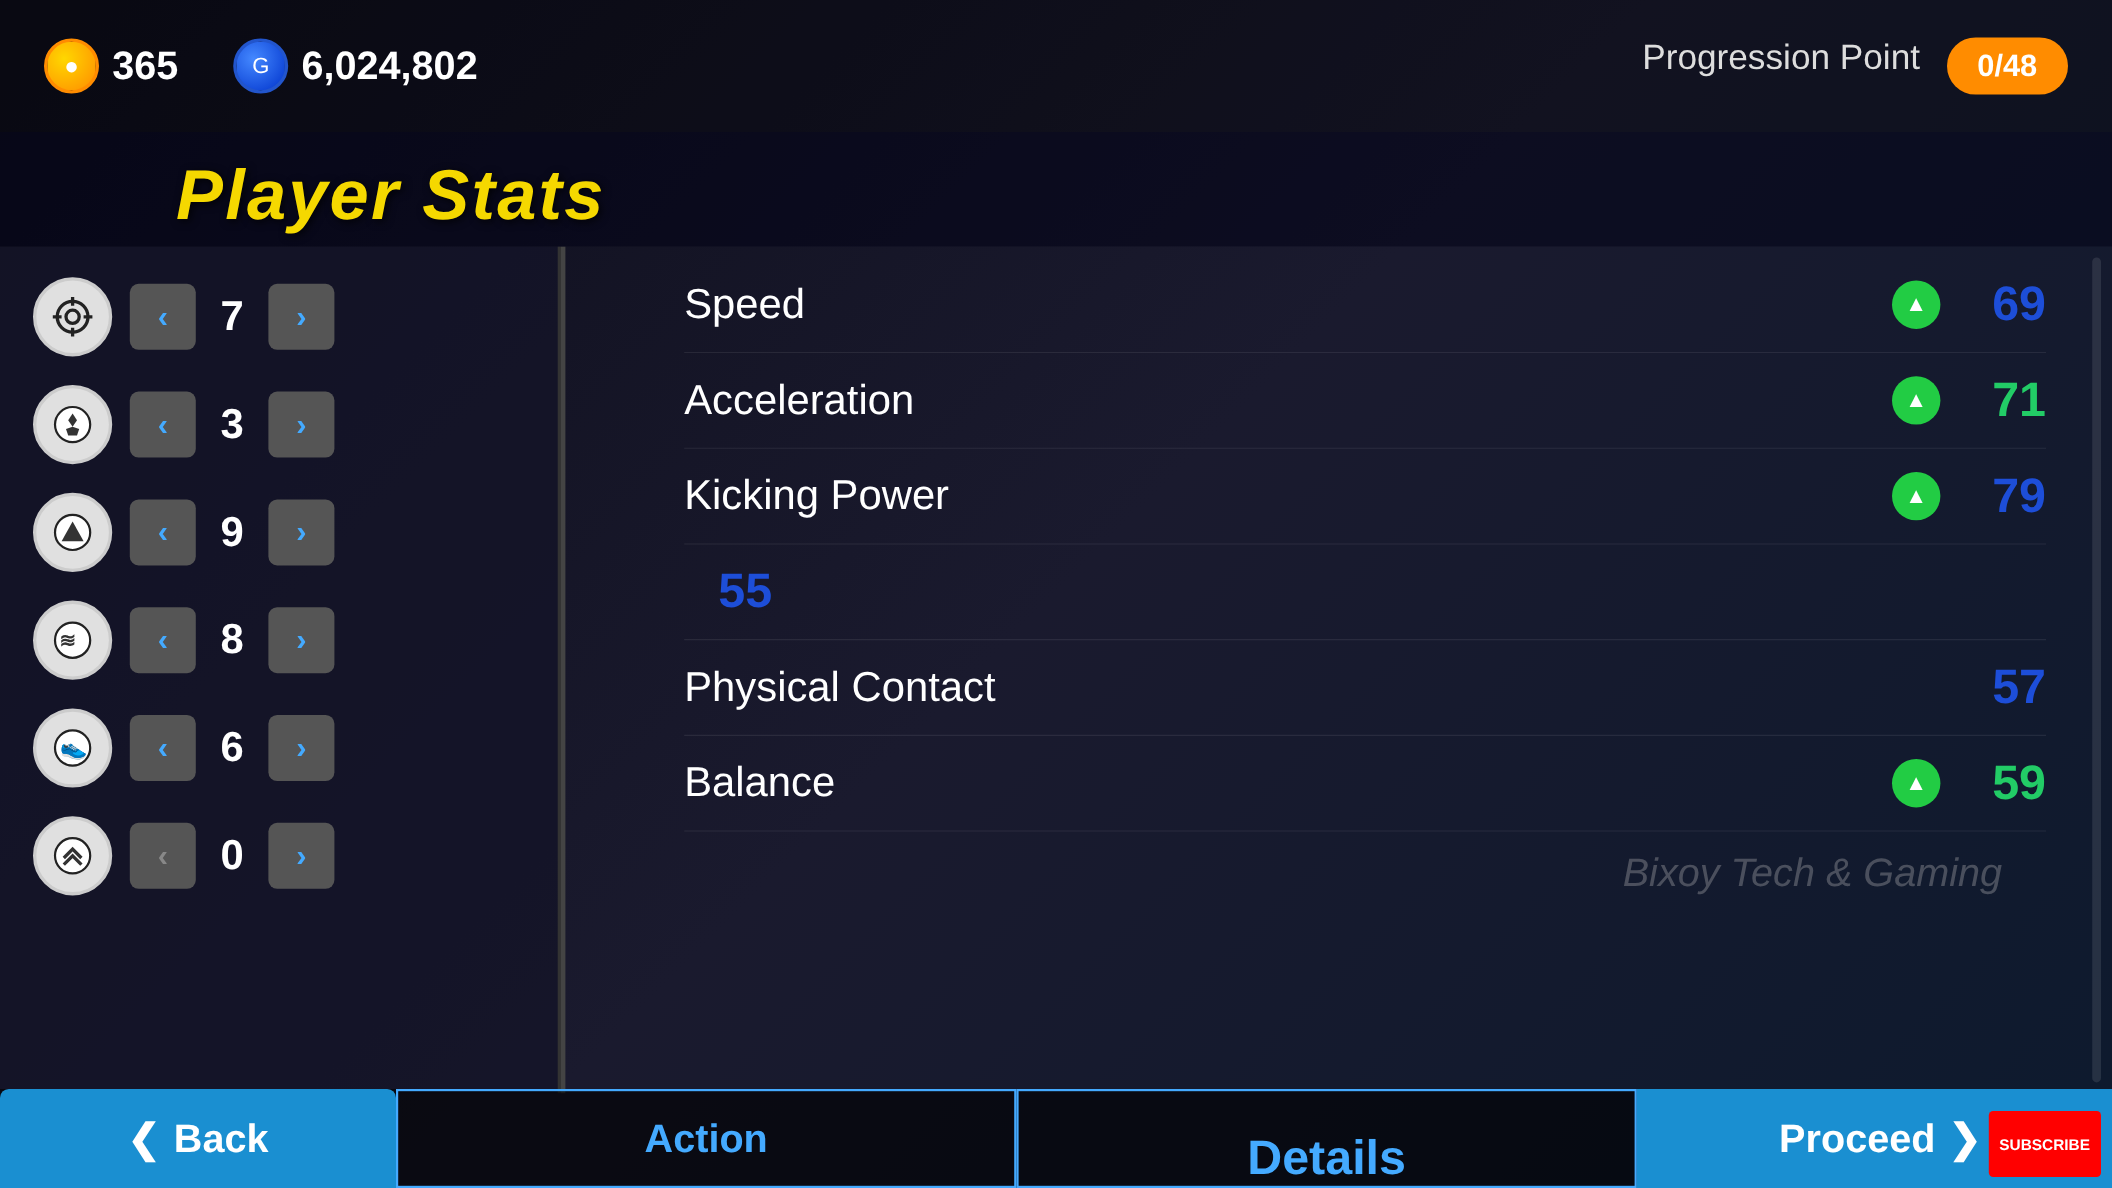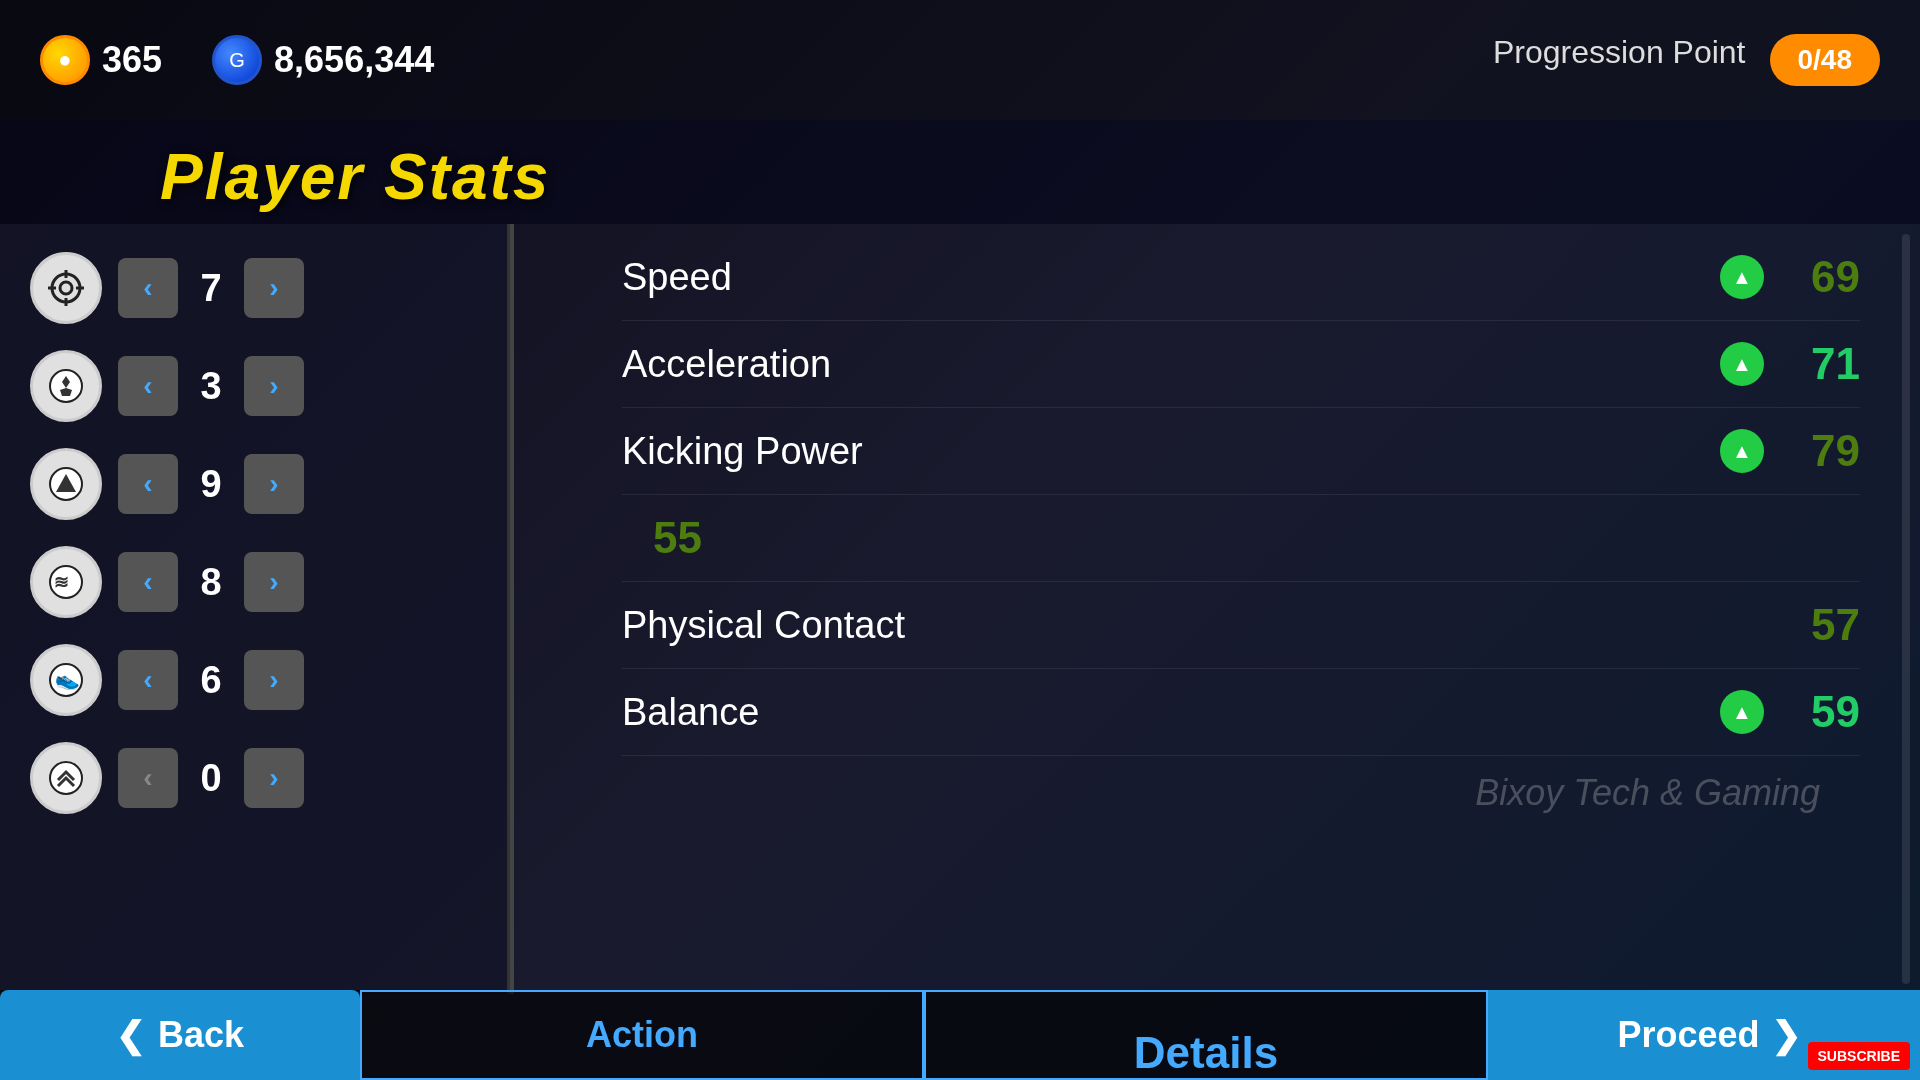--- a/index.html
+++ b/index.html
@@ -219,21 +219,21 @@
       font-size: 20px;
     }
 
     .stat-value {
       font-size: 44px;
       font-weight: bold;
       min-width: 80px;
       text-align: right;
     }
 
-    .stat-value.orange { color: #4d7c0f; }
+    .stat-value.orange { color: #1d4ed8; }
     .stat-value.green { color: #22cc66; }
 
     .watermark {
       position: absolute;
       bottom: 180px;
       right: 100px;
       color: rgba(180,180,180,0.35);
       font-size: 36px;
       font-style: italic;
       pointer-events: none;
@@ -326,21 +326,21 @@
     }
 
     .youtube-badge {
       position: absolute;
       bottom: 10px;
       right: 10px;
       background: #ff0000;
       color: #fff;
       font-size: 14px;
       font-weight: bold;
-      padding: 6px 10px;
+      padding: 22px 10px;
       border-radius: 4px;
       z-index: 100;
       margin-top: 38px;
     }
 
     
     .icon-crosshair svg,
     .icon-soccer svg,
     .icon-triangle svg,
     .icon-arrows svg,
@@ -354,21 +354,21 @@
 <body>
 
 <div class="header">
   <div class="currency-group">
     <div class="currency-item">
       <div class="coin-icon">●</div>
       <span class="currency-value">365</span>
     </div>
     <div class="currency-item">
       <div class="gem-icon">G</div>
-      <span class="currency-value">8,656,344</span>
+      <span class="currency-value">6,024,802</span>
     </div>
   </div>
   <div class="progression-section">
     <span class="progression-label">Progression Point</span>
     <span class="progression-badge">0/48</span>
   </div>
 </div>
 
 <div class="title-section">
   <h1 class="page-title">Player Stats</h1>

